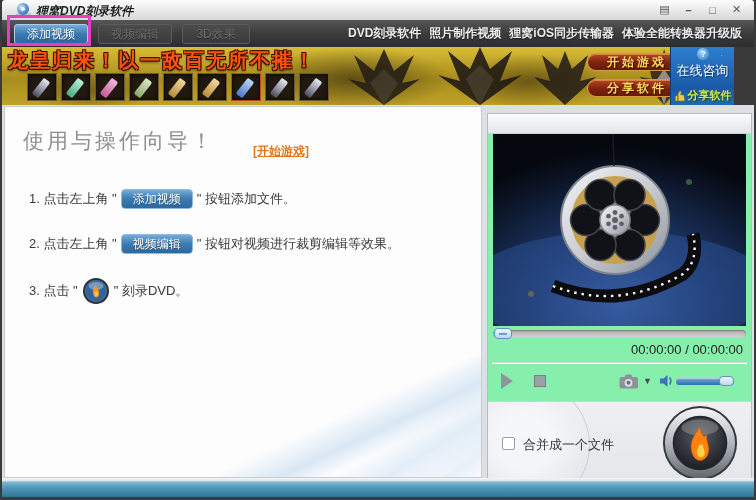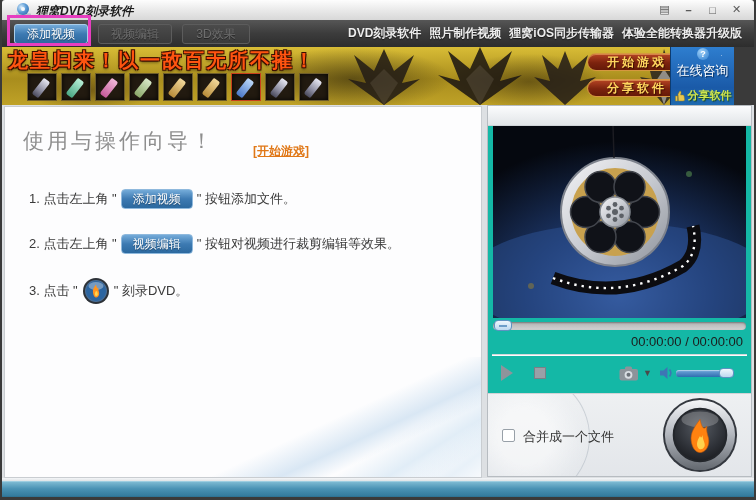--- a/index.html
+++ b/index.html
@@ -99,21 +99,21 @@
   .tutorial-link{position:absolute;left:248px;top:36px;font-size:12px;font-weight:bold;
     color:#e07818;text-decoration:underline;cursor:pointer;}
   .step{position:absolute;left:24px;font-size:13px;color:#3a3a3a;display:flex;align-items:center;gap:4px;white-space:nowrap;}
   .step-1{top:82px;}.step-2{top:127px;}.step-3{top:170px;}
   .inline-btn{display:inline-flex;align-items:center;justify-content:center;height:20px;padding:0 11px;
     border-radius:4px;font-size:12px;color:#fff;
     background:linear-gradient(180deg,#74abd9,#3d7ab2 50%,#2c699f);
     border:1px solid #8fb9dd;text-shadow:0 1px 1px rgba(0,0,0,.4);}
 
   
-  .panel{position:absolute;left:485px;top:0;width:265px;height:372px;background:#14b8a6;border:1px solid #b7bcc1;}
+  .panel{position:absolute;left:485px;top:8px;width:265px;height:372px;background:#86efac;border:1px solid #b7bcc1;}
   .panel-header{position:absolute;left:0;top:0;width:100%;height:20px;
     background:linear-gradient(180deg,#fbfcfd,#e2e5e8);border-bottom:1px solid #cfd3d7;}
   .video{position:absolute;left:5px;top:20px;width:253px;height:192px;background:#000;}
   .seek{position:absolute;left:5px;top:216px;width:253px;height:8px;border-radius:4px;
     background:linear-gradient(180deg,#b4b4b4,#d2d2d2);box-shadow:inset 0 1px 2px rgba(0,0,0,.35);cursor:pointer;}
   .seek-thumb{position:absolute;left:1px;top:-2px;width:18px;height:11px;border-radius:4px;
     background:linear-gradient(180deg,#eef6fd,#bcd8ef);border:1px solid #5e92c2;cursor:pointer;}
   .seek-thumb::after{content:"";position:absolute;left:4px;top:4px;width:8px;height:2px;background:#6d9dc9;}
   .time{position:absolute;right:8px;top:228px;font-size:13px;color:#1c1c1c;}
   .ctrl-divider{position:absolute;left:4px;top:248px;width:255px;height:2px;

